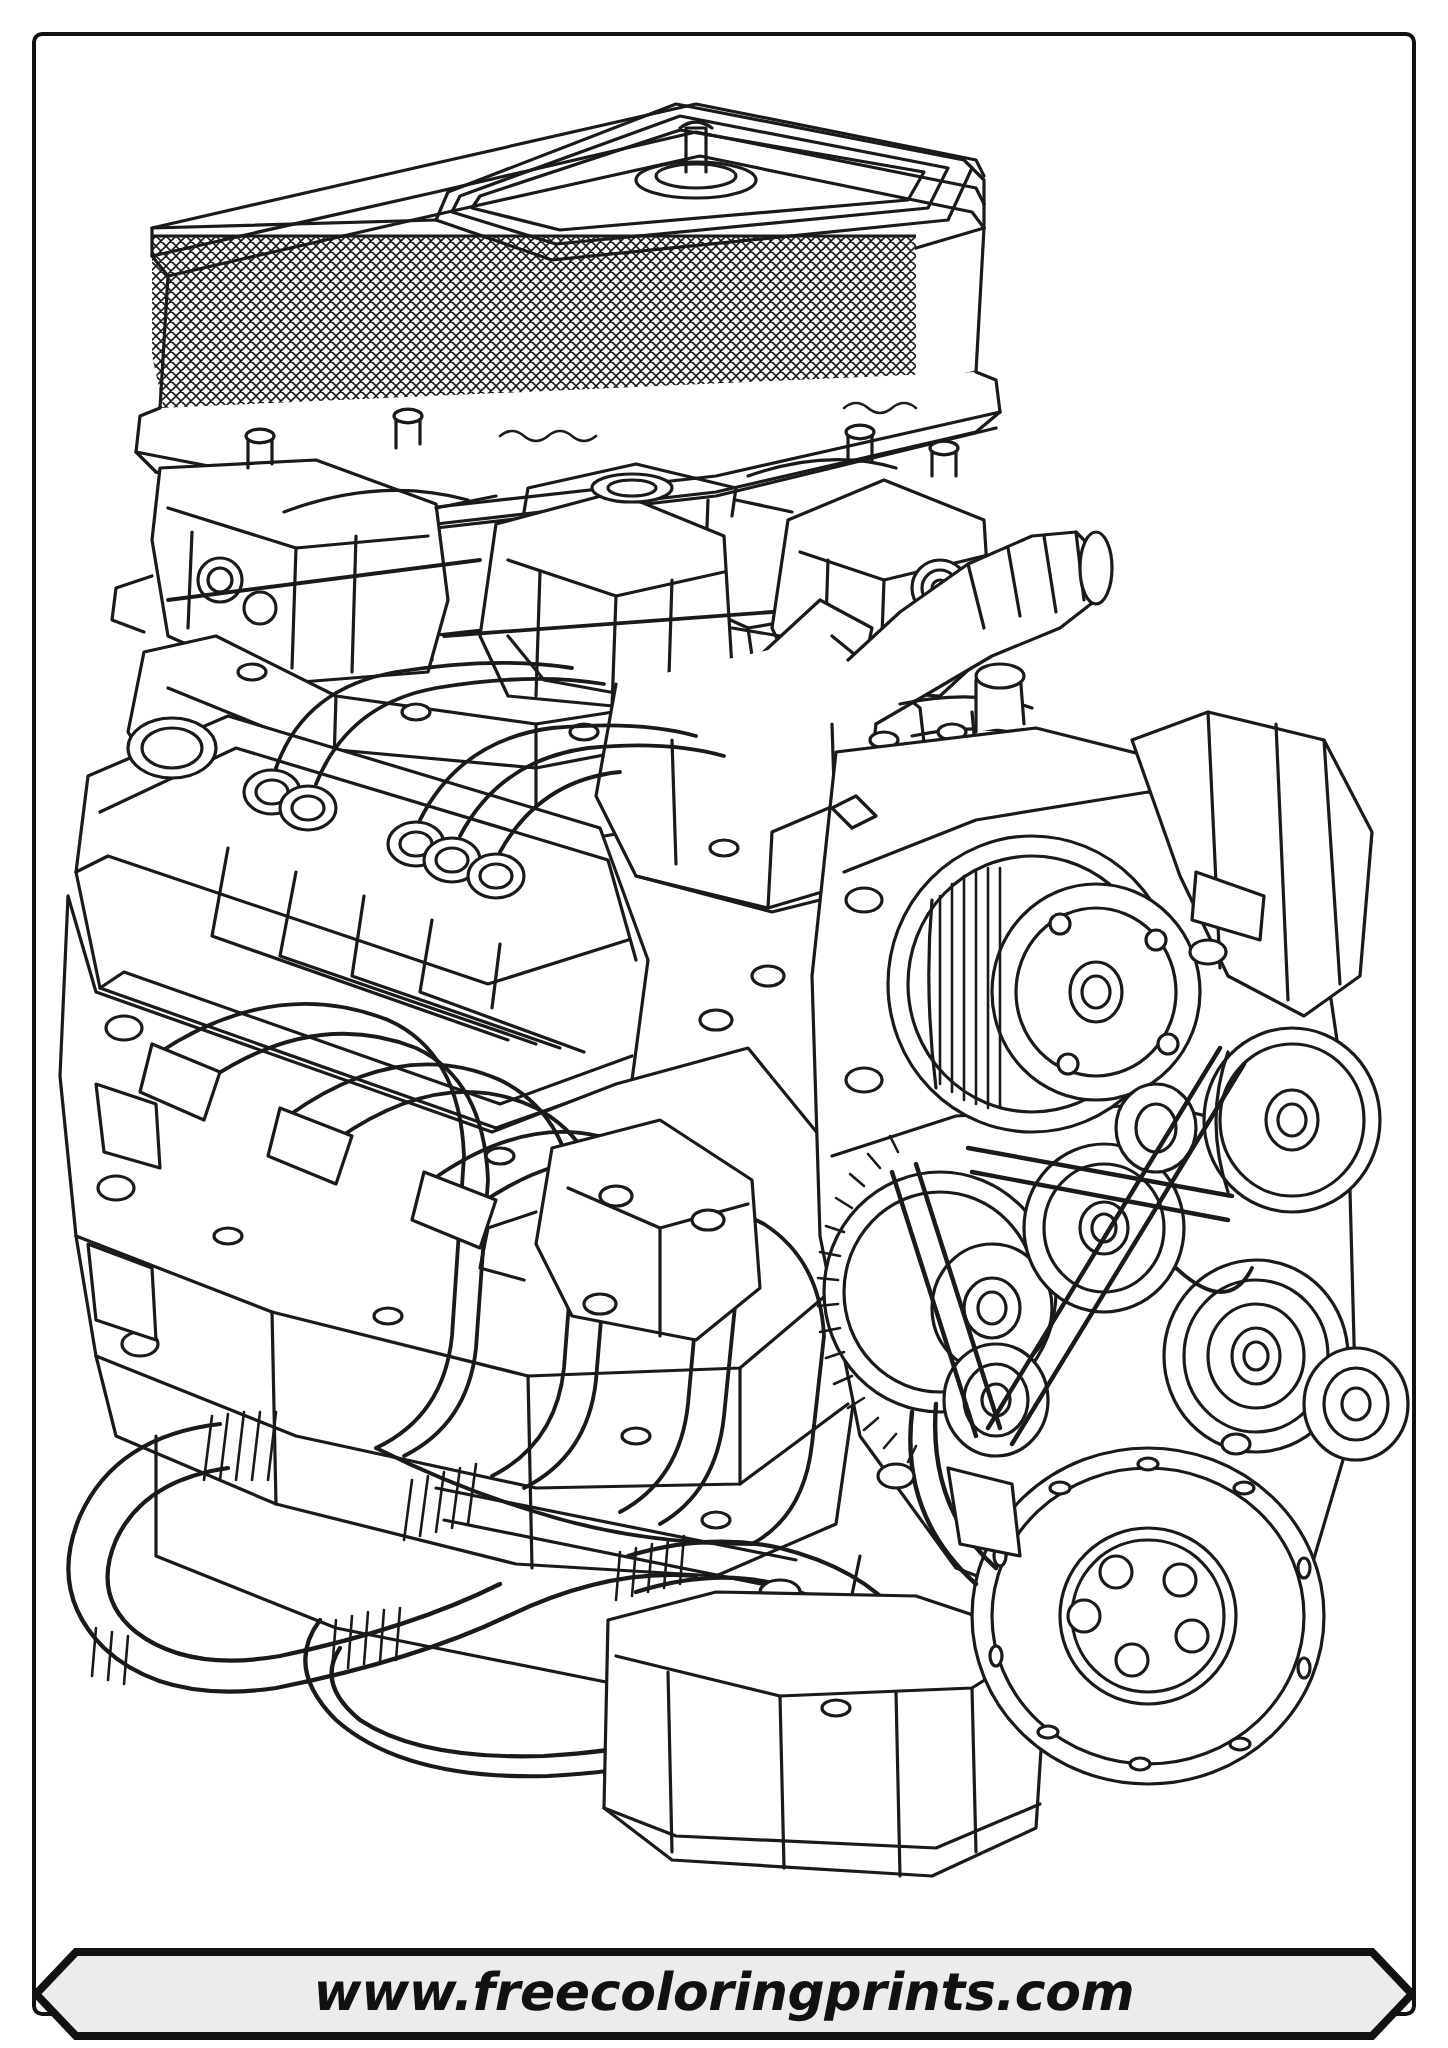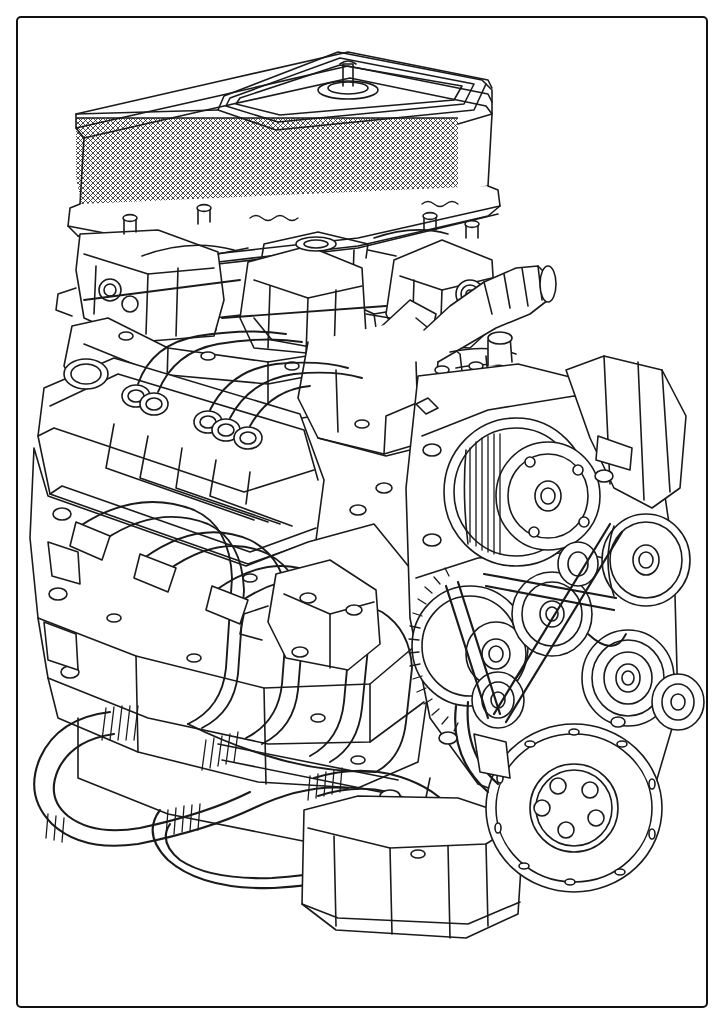--- a/index.html
+++ b/index.html
@@ -430,14 +430,20 @@
         <ellipse cx="232" cy="560" rx="7" ry="4" fill="#fff"></ellipse>
         <ellipse cx="96" cy="600" rx="7" ry="4" fill="#fff"></ellipse>
         <ellipse cx="176" cy="640" rx="7" ry="4" fill="#fff"></ellipse>
         <ellipse cx="300" cy="700" rx="7" ry="4" fill="#fff"></ellipse>
         <ellipse cx="400" cy="836" rx="7" ry="4" fill="#fff"></ellipse>
         <ellipse cx="340" cy="742" rx="7" ry="4" fill="#fff"></ellipse>
       </g>
     </svg>
   </div>
 
+  <div class="footer-banner">
+    <svg viewBox="0 0 692 46" xmlns="http://www.w3.org/2000/svg" preserveAspectRatio="none">
+      <polygon points="22,2 670,2 690,23 670,44 22,44 2,23" fill="#ececee" stroke="#111111" stroke-width="4" stroke-linejoin="miter"></polygon>
+    </svg>
+    <div class="banner-text">www.freecoloringprints.com</div>
+  </div>
 
 </div>
 
 </body></html>

